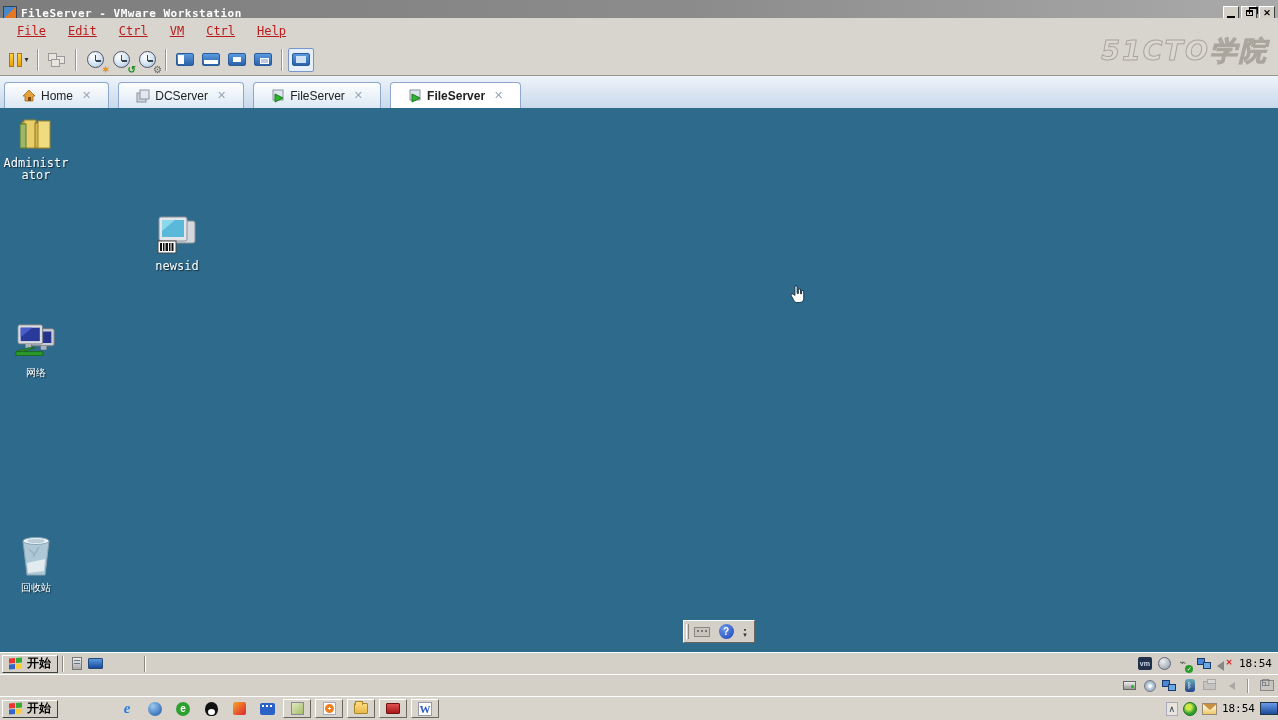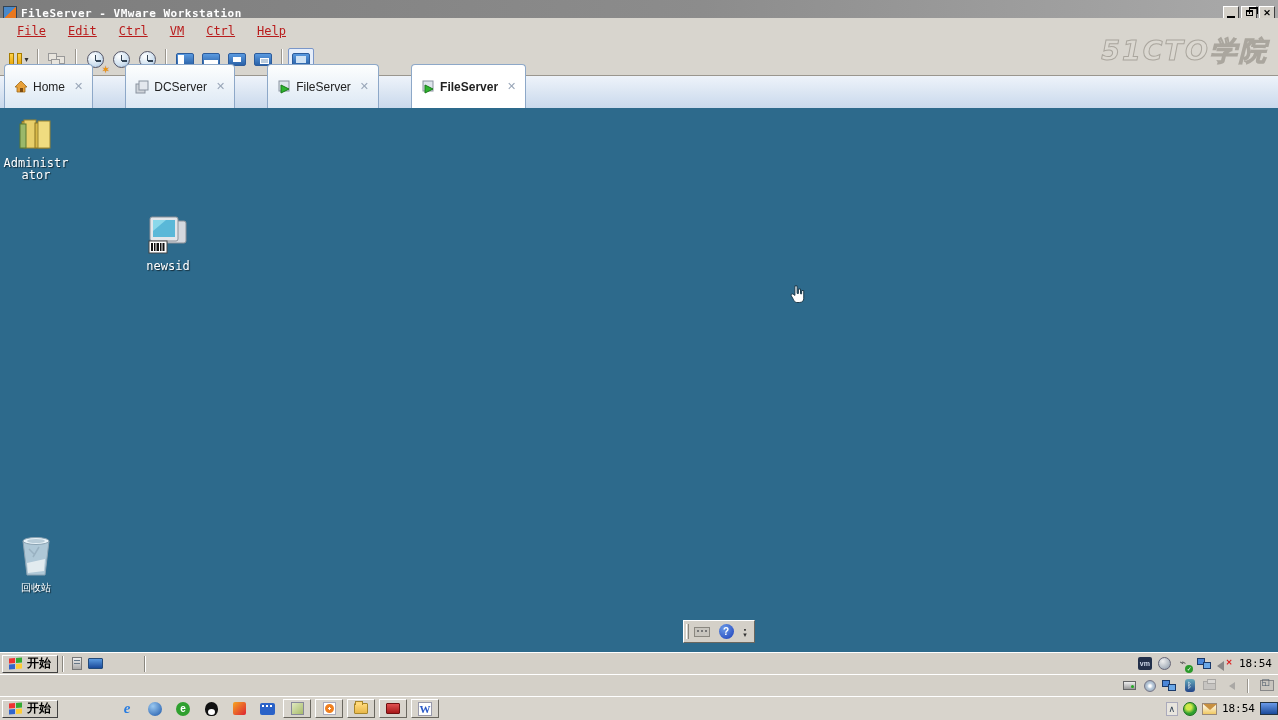--- a/index.html
+++ b/index.html
@@ -54,22 +54,22 @@
   .tb-pressed { border:1px solid #7a96c8; background:#e6eefa; border-radius:2px; }
 
   
   .watermark { position:absolute; right:10px; top:33px; z-index:30; font-size:27px; font-weight:bold;
     font-family:"DejaVu Sans",sans-serif; color:rgba(226,223,216,0.35);
     -webkit-text-stroke:1px #aaa69e; letter-spacing:2px; font-style:italic; }
 
   
   .tabbar { position:absolute; left:0; top:76px; width:1278px; height:32px;
     background:linear-gradient(#eef3fa,#c9d9ec); display:flex; align-items:flex-end; padding-left:4px; }
-  .tab { height:44px; display:flex; align-items:center; gap:5px; padding:0 9px;
-    border:1px solid #8da8c8; border-bottom:none; border-radius:4px 4px 0 0; margin-right:32px;
+  .tab { height:26px; display:flex; align-items:center; gap:5px; padding:0 17px;
+    border:1px solid #8da8c8; border-bottom:none; border-radius:4px 4px 0 0; margin-right:9px;
     background:linear-gradient(#fdfefe,#dce8f4); font-size:12px; color:#222; }
   .tab.active { background:#fff; font-weight:bold; }
   .tab .x { color:#99a6b8; font-size:11px; margin-left:4px; font-weight:normal; }
   .tabicon { width:14px; height:14px; display:inline-block; position:relative; }
 
   
   .vmscreen { position:absolute; left:0; top:108px; width:1278px; height:566px; background:#2d6a8c; }
 
   .dicon { position:absolute; width:72px; text-align:center; }
   .dicon .art { width:44px; height:42px; margin:0 auto; display:flex; align-items:flex-end; justify-content:center; }
@@ -319,40 +319,56 @@
           <rect x="6" y="4" width="12" height="28" fill="#e8cf6a" stroke="#9a8430"></rect>
           <rect x="17" y="7" width="13" height="25" fill="#d8b94a" stroke="#8a7420"></rect>
           <rect x="20" y="5" width="12" height="27" fill="#f0dc80" stroke="#9a8430"></rect>
           <rect x="2" y="8" width="6" height="24" fill="#9ab86a" stroke="#5a7830"></rect>
         </svg>
       </div>
       <div class="lbl en" style="width:68px;margin-left:2px;">Administrator</div>
     </div>
 
 
-    <div class="dicon" style="left:132px;top:107px;">
+    <div class="dicon" style="left:141px;top:107px;">
       <div class="art">
         <svg width="44" height="42" viewBox="0 0 44 42">
           <rect x="20" y="6" width="20" height="22" rx="2" fill="#d4d8de" stroke="#8a9098"></rect>
           <rect x="4" y="2" width="28" height="24" rx="2" fill="#e2e6ea" stroke="#8a9098"></rect>
           <rect x="7" y="5" width="22" height="17" fill="#5ab8d8"></rect>
           <polygon points="7,5 20,5 7,16" fill="#8ad8ea"></polygon>
           <g>
             <rect x="3" y="26" width="18" height="12" fill="#fff" stroke="#444"></rect>
             <rect x="5" y="28" width="2" height="8" fill="#111"></rect>
               <rect x="8" y="28" width="1.5" height="8" fill="#111"></rect>
             <rect x="10.5" y="28" width="2.5" height="8" fill="#111"></rect>
               <rect x="14" y="28" width="1.5" height="8" fill="#111"></rect>
             <rect x="16.5" y="28" width="2" height="8" fill="#111"></rect>
           </g>
         </svg>
       </div>
       <div class="lbl en">newsid</div>
     </div>
 
+    <div class="dicon" style="left:0;top:214px;">
+      <div class="art">
+        <svg width="46" height="42" viewBox="0 0 46 42">
+          <rect x="18" y="6" width="24" height="18" rx="2" fill="#c8ccd4" stroke="#70767e"></rect>
+          <rect x="21" y="9" width="18" height="12" fill="#23348a"></rect>
+          <rect x="4" y="2" width="26" height="20" rx="2" fill="#d8dce2" stroke="#70767e"></rect>
+          <rect x="7" y="5" width="20" height="14" fill="#2a3a9a"></rect>
+          <polygon points="7,5 19,5 7,15" fill="#4a5cc8"></polygon>
+          <rect x="12" y="22" width="6" height="4" fill="#aeb2ba"></rect>
+          <rect x="28" y="24" width="6" height="4" fill="#aeb2ba"></rect>
+          <path d="M2 30 l14 -4 h6 l-14 4 z" fill="#3aa83a" stroke="#1a6a1a"></path>
+          <path d="M2 30 h28 v4 h-28 z" fill="#2a9a2a" stroke="#1a6a1a"></path>
+        </svg>
+      </div>
+      <div class="lbl">网络</div>
+    </div>
 
 
     <div class="dicon" style="left:0;top:429px;">
       <div class="art">
         <svg width="38" height="44" viewBox="0 0 38 44">
           <path d="M6 6 L32 6 L28 40 L10 40 Z" fill="#cfe0ea" fill-opacity="0.8" stroke="#8aa2b2"></path>
           <ellipse cx="19" cy="6" rx="13" ry="3.5" fill="#e8f2f8" stroke="#8aa2b2"></ellipse>
           <ellipse cx="19" cy="6" rx="9" ry="2" fill="#b8ccd8"></ellipse>
           <path d="M10 28 L28 24 L27 36 L11 38 Z" fill="#e8eef2" fill-opacity="0.9"></path>
           <path d="M12 14 L18 20 M22 12 L16 22" stroke="#9ab2c2" stroke-width="1.5"></path>

